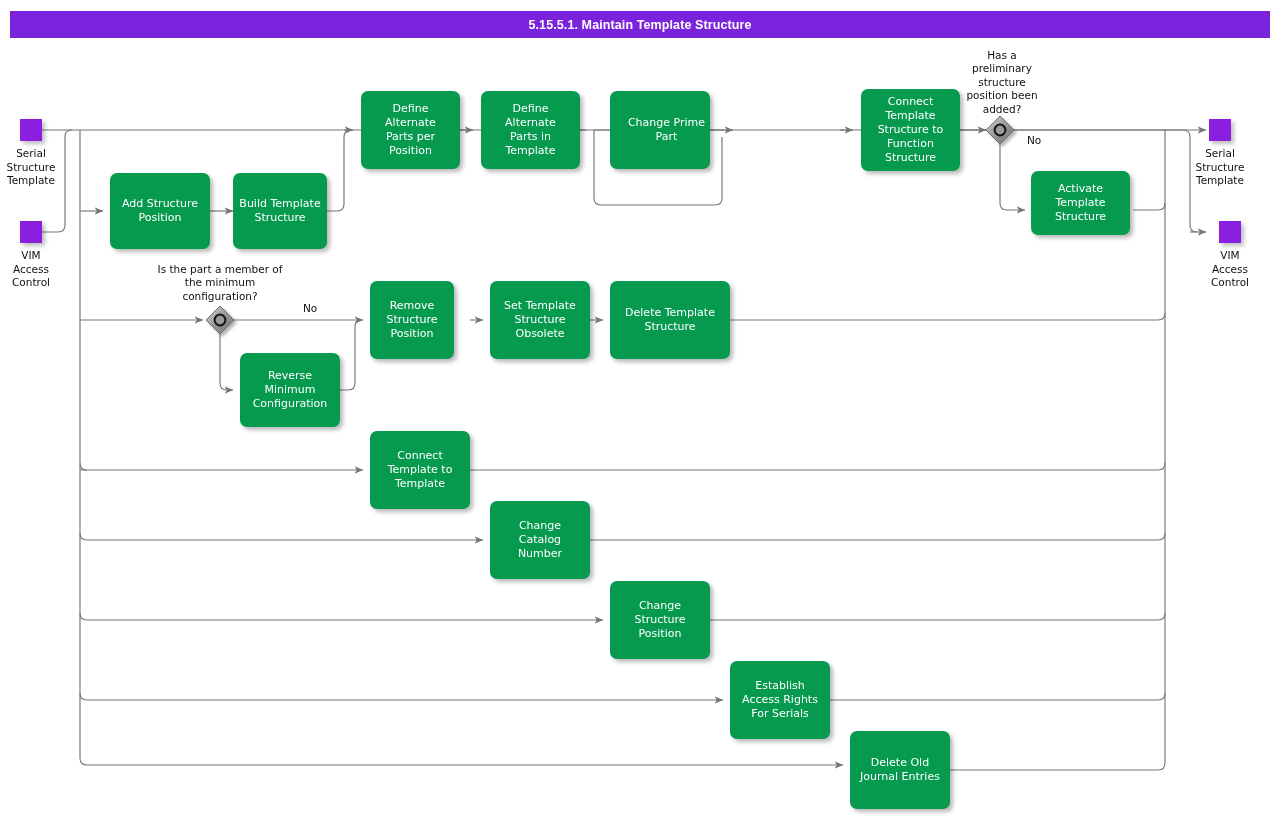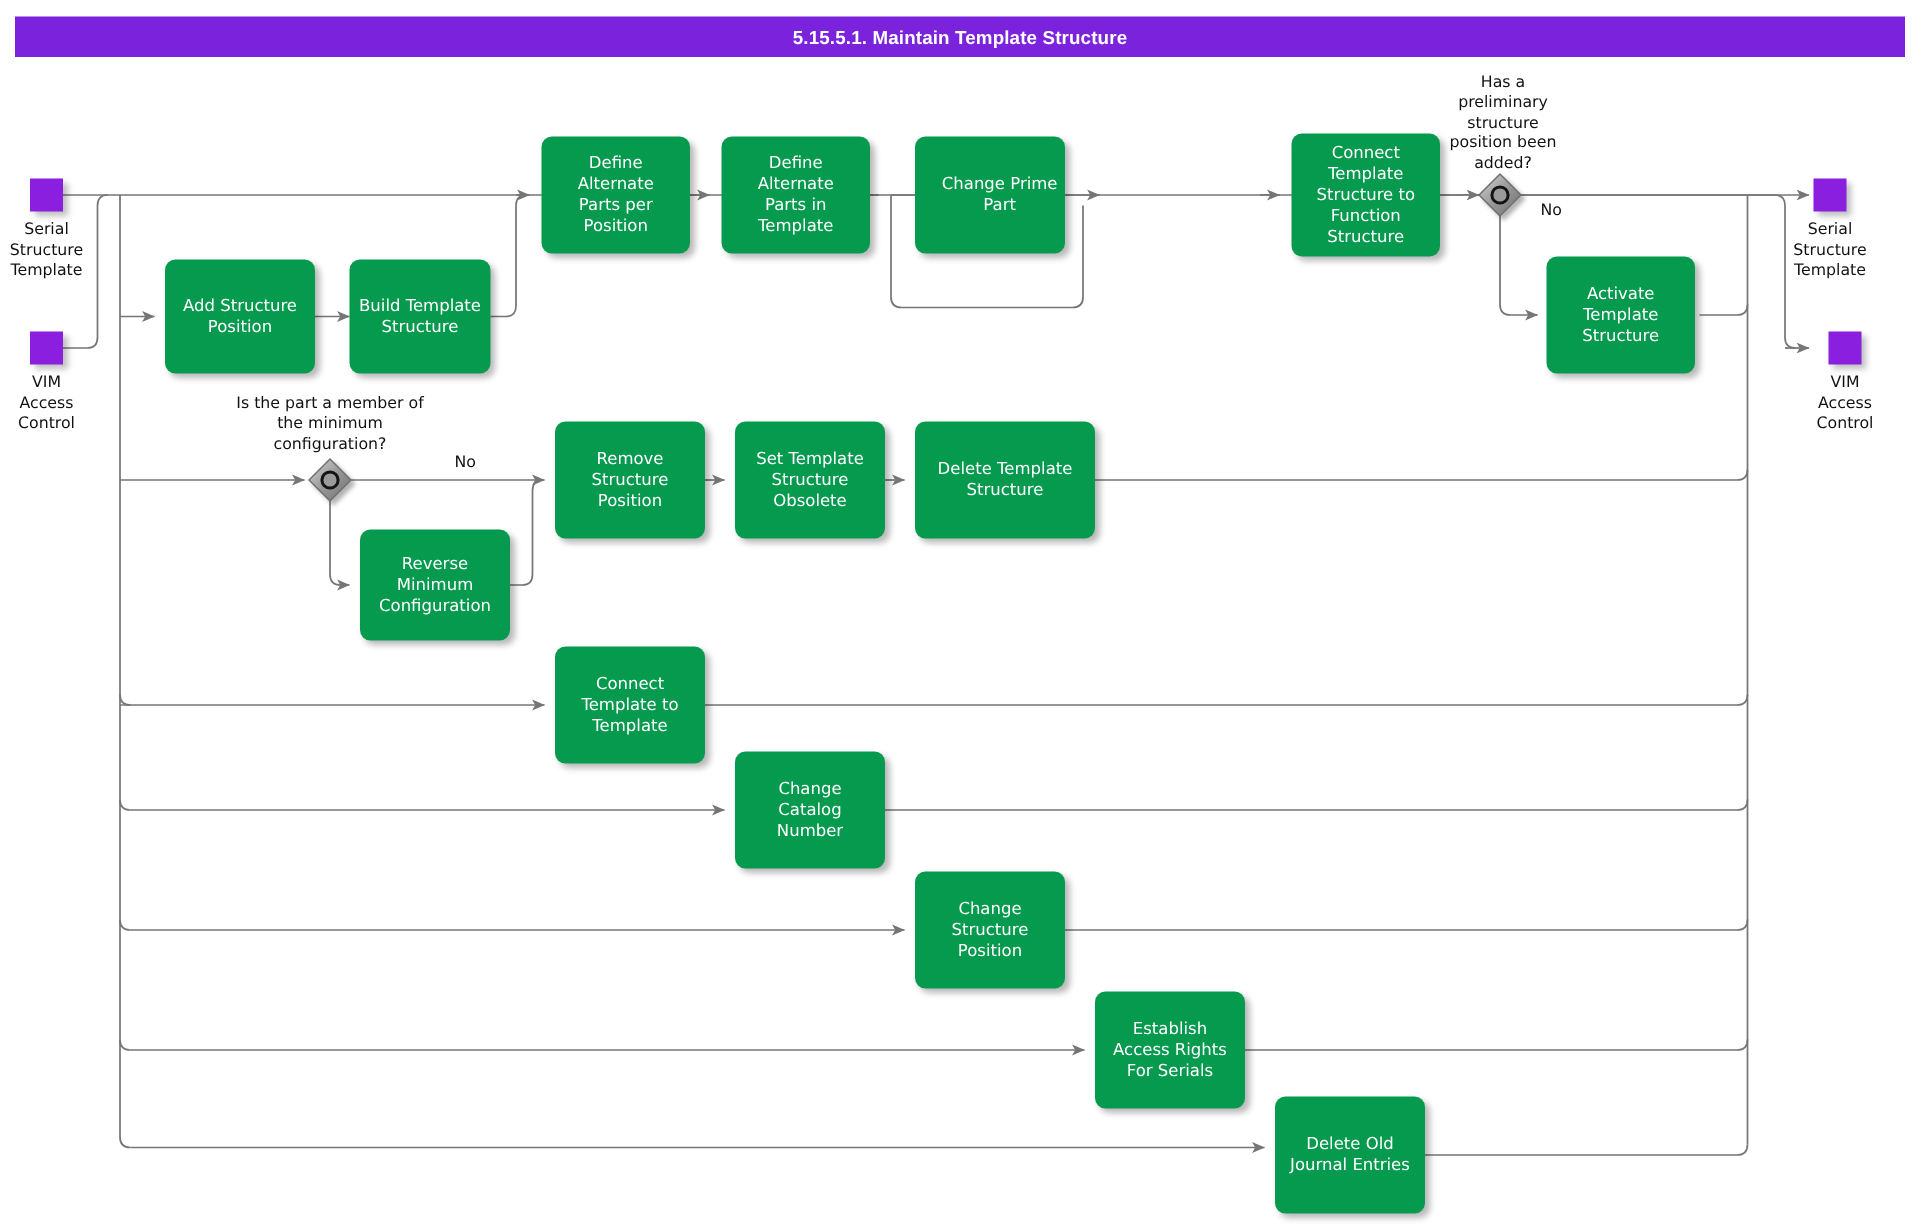--- a/index.html
+++ b/index.html
@@ -224,37 +224,37 @@
   <div class="node" style="left:861px;top:89px;width:99px;height:82px;">
     <div>
       <div>Connect</div>
       <div>Template</div>
       <div>Structure to</div>
       <div>Function</div>
       <div>Structure</div>
     </div>
   </div>
 
-  <div class="node" style="left:1031px;top:171px;width:99px;height:78px;">
+  <div class="node" style="left:1031px;top:171px;width:99px;height:64px;">
     <div>
       <div>Activate</div>
       <div>Template</div>
       <div>Structure</div>
     </div>
   </div>
 
   <div class="node" style="left:240px;top:353px;width:100px;height:74px;">
     <div>
       <div>Reverse</div>
       <div>Minimum</div>
       <div>Configuration</div>
     </div>
   </div>
 
-  <div class="node" style="left:370px;top:281px;width:100px;height:78px;">
+  <div class="node" style="left:370px;top:281px;width:84px;height:78px;">
     <div>
       <div>Remove</div>
       <div>Structure</div>
       <div>Position</div>
     </div>
   </div>
 
   <div class="node" style="left:490px;top:281px;width:100px;height:78px;">
     <div>
       <div>Set Template</div>

